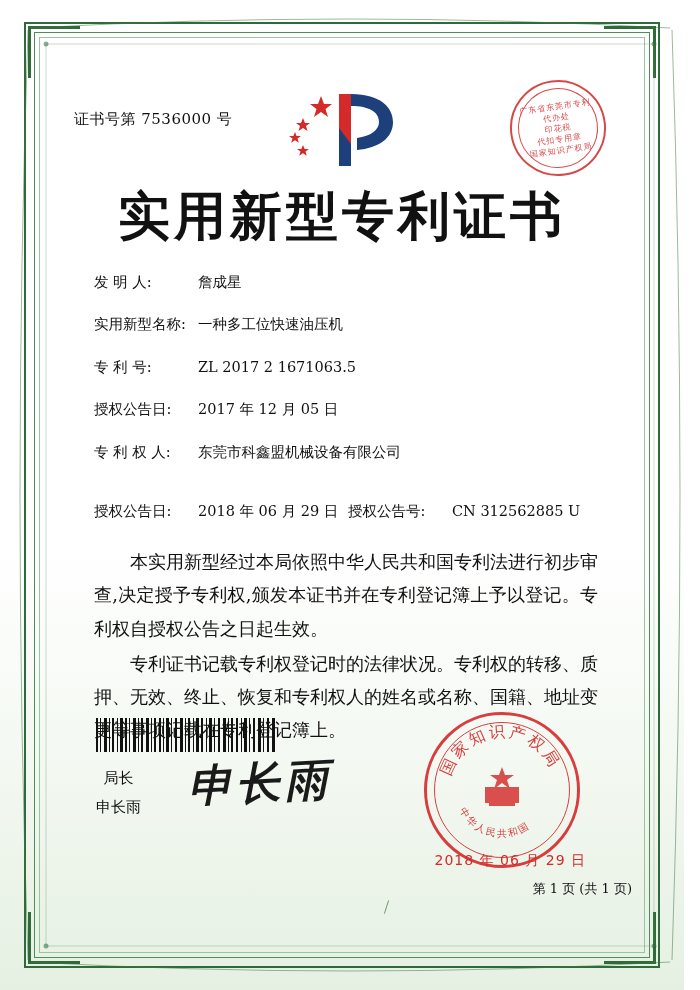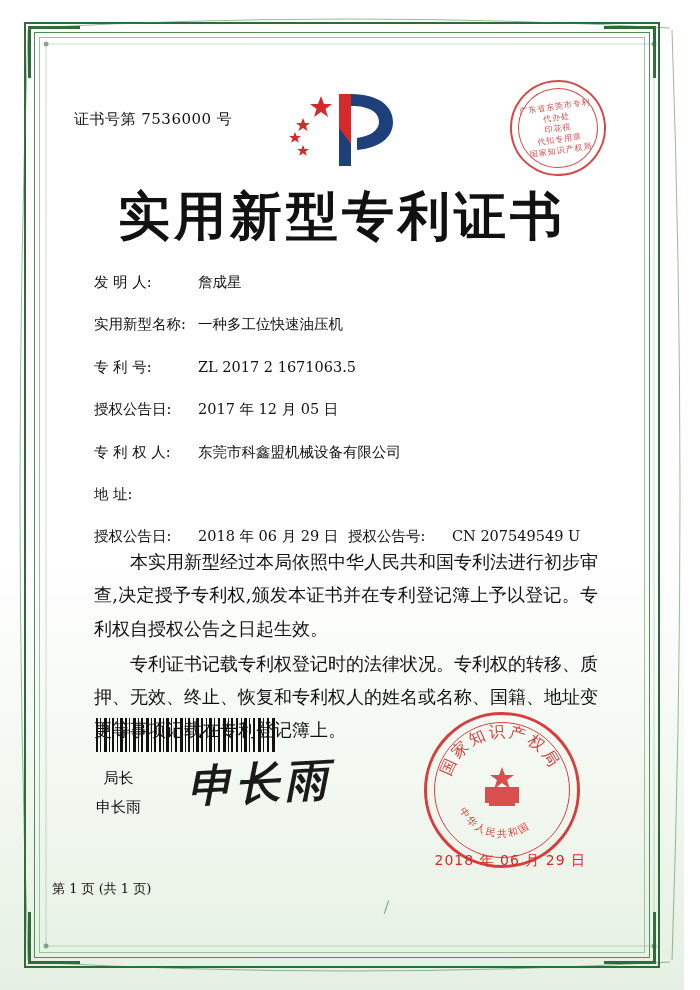--- a/index.html
+++ b/index.html
@@ -153,21 +153,21 @@
   }
   .seal-date{
     position:absolute;right:46px;top:800px;
     color:#d42a2a;font-size:14px;
     font-family:"DejaVu Sans", sans-serif;
     letter-spacing:1px;
   }
 
   .footer{
     position:absolute;left:0;right:0;bottom:40px;
-    text-align:left;font-size:13px;color:#111;
+    text-align:right;font-size:13px;color:#111;
   }
   .tick{
     position:absolute;left:334px;bottom:24px;
     width:1px;height:14px;background:#6f9a74;transform:rotate(18deg);
   }
 </style>
 </head>
 <body>
 
 <div class="page">
@@ -250,31 +250,30 @@
         <div class="lbl">授权公告日:</div>
         <div class="val">2017 年 12 月 05 日</div>
       </div>
 
       <div class="row">
         <div class="lbl">专 利 权 人:</div>
         <div class="val">东莞市科鑫盟机械设备有限公司</div>
       </div>
 
       <div class="row">
-        <div class="lbl">地        址:</div>
       </div>
 
       <div class="row-two">
         <div class="half">
           <div class="lbl">授权公告日:</div>
           <div class="val">2018 年 06 月 29 日</div>
         </div>
         <div class="half">
           <div class="lbl">授权公告号:</div>
-          <div class="val">CN 207549549 U</div>
+          <div class="val">CN 312562885 U</div>
         </div>
       </div>
 
     </div>
 
     <div class="body-text">
       <p>本实用新型经过本局依照中华人民共和国专利法进行初步审查,决定授予专利权,颁发本证书并在专利登记簿上予以登记。专利权自授权公告之日起生效。</p>
       <p>专利证书记载专利权登记时的法律状况。专利权的转移、质押、无效、终止、恢复和专利权人的姓名或名称、国籍、地址变更等事项记载在专利登记簿上。</p>
     </div>
 

